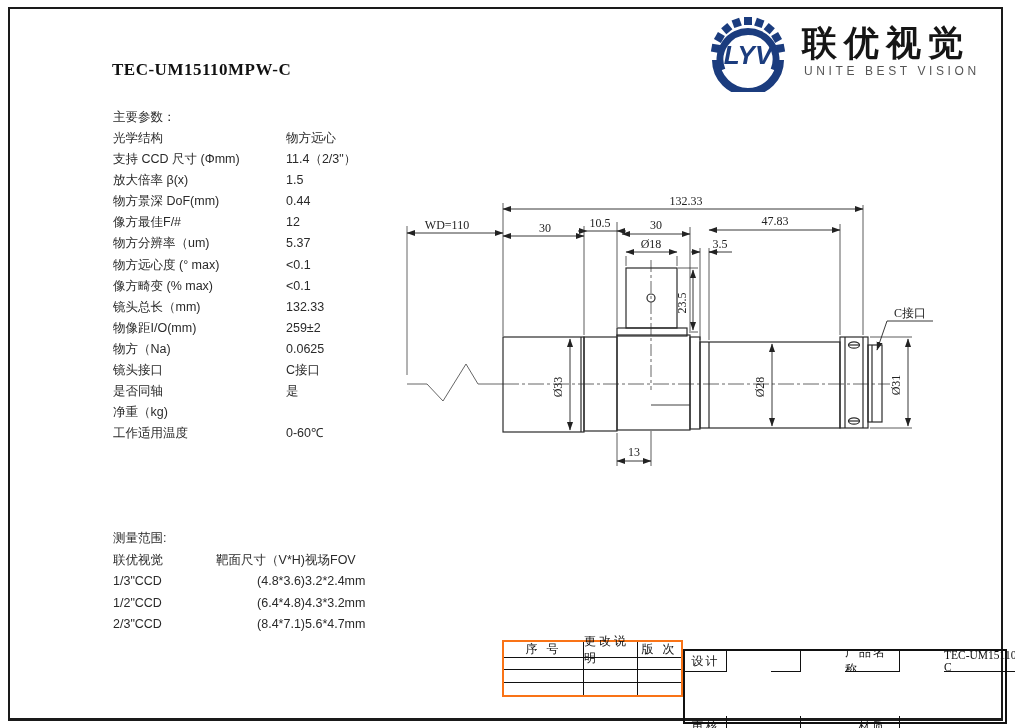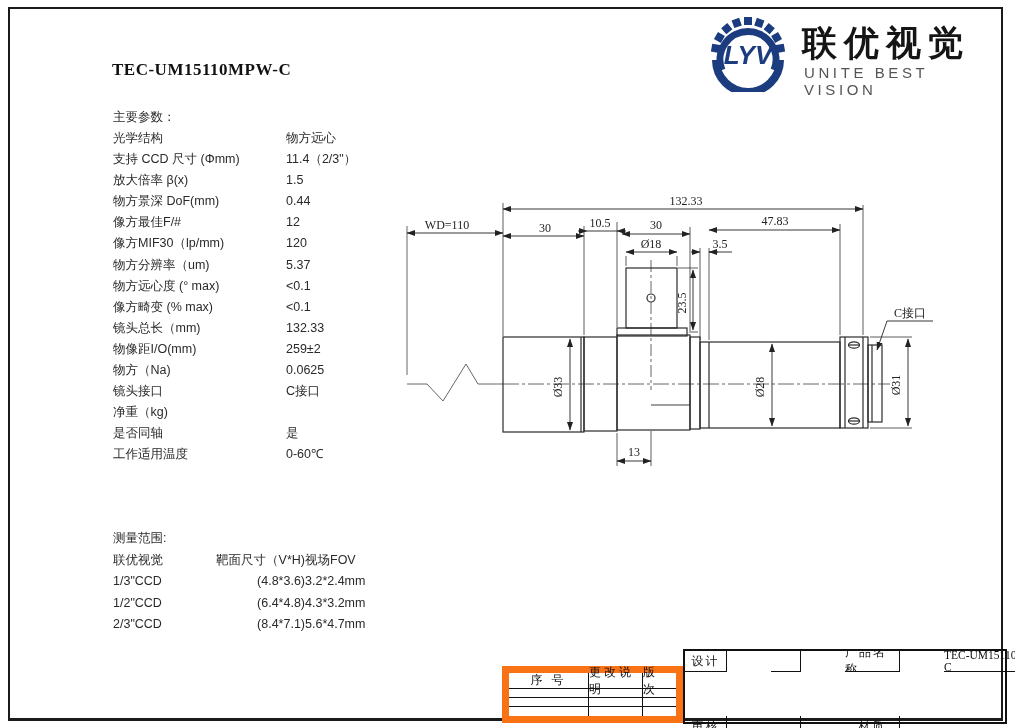--- a/index.html
+++ b/index.html
@@ -3,37 +3,37 @@
 <meta charset="utf-8">
 <style>
   html,body{margin:0;padding:0;background:#fff;}
   body{width:1015px;height:728px;position:relative;font-family:"Liberation Sans",sans-serif;color:#222;overflow:hidden;}
   .frame{position:absolute;left:8px;top:7px;width:995px;height:714px;border:2px solid #1a1a1a;border-bottom-width:3px;box-sizing:border-box;}
   .doc-title{position:absolute;left:112px;top:60px;font-family:"Liberation Serif",serif;font-weight:bold;font-size:17px;letter-spacing:.5px;color:#111;}
   
   .logo{position:absolute;left:706px;top:12px;width:290px;height:80px;}
   .logo-mark{position:absolute;left:0;top:2px;}
   .logo-cn{position:absolute;left:96px;top:8px;font-size:35px;font-weight:900;letter-spacing:7px;color:#151515;font-family:"Liberation Sans",sans-serif;}
-  .logo-en{position:absolute;left:98px;top:52px;font-size:15px;letter-spacing:3.6px;color:#555;}
+  .logo-en{position:absolute;left:98px;top:52px;font-size:12px;letter-spacing:3.6px;color:#555;}
   
   .params{position:absolute;left:113px;top:106px;font-size:12.5px;color:#2a2a2a;}
   .p-heading{height:22px;line-height:22px;}
   .p-row{height:21.1px;line-height:21.1px;display:flex;gap:33px;}
   .p-row .lbl{width:140px;}
   
   .meas{position:absolute;left:113px;top:499px;font-size:12.5px;color:#2a2a2a;}
   .m-heading{height:23px;line-height:23px;margin-top:28px;}
   .m-row{height:21.4px;line-height:21.4px;display:flex;}
   .m-row .c0{width:87px;}
   .m-row .c1{width:105px;text-align:right;}
   
   .drawing{position:absolute;left:395px;top:192px;}
   .drawing text{font-family:"Liberation Serif",serif;font-size:12px;fill:#222;}
   
-  .rev-table{position:absolute;left:502px;top:666px;width:181px;height:57px;border:7px solid #f97316;box-sizing:border-box;display:grid;grid-template-columns:80px 54px 1fr;grid-template-rows:16px 1fr 1fr 1fr;font-family:"Liberation Serif",serif;font-size:12px;color:#111;}
+  .rev-table{position:absolute;left:502px;top:640px;width:181px;height:57px;border:2px solid #f97316;box-sizing:border-box;display:grid;grid-template-columns:80px 54px 1fr;grid-template-rows:16px 1fr 1fr 1fr;font-family:"Liberation Serif",serif;font-size:12px;color:#111;}
   .rev-table>div{border-right:1px solid #111;border-bottom:1px solid #111;display:flex;align-items:center;justify-content:center;letter-spacing:3px;}
   .rev-table>div:nth-child(3n){border-right:none;}
   .rev-table>div:nth-child(n+10){border-bottom:none;}
   
   .title-table{position:absolute;left:683px;top:649px;width:324px;height:75px;border:2px solid #111;box-sizing:border-box;display:grid;grid-template-columns:42px 30px 55px 106px 50px 1fr;grid-auto-rows:1fr;font-family:"Liberation Serif",serif;font-size:12px;color:#111;gap:44px;}
   .title-table>div{border-right:1px solid #111;border-bottom:1px solid #111;display:flex;align-items:center;justify-content:center;letter-spacing:2px;overflow:hidden;}
   .title-table>div.no-r{border-right:none;margin-top:20px;}
   .title-table>div.no-b{border-bottom:none;}
   .title-table>div.val{letter-spacing:0;font-size:11.5px;}
   .title-table>div.span2{grid-column:5/7;}
@@ -82,24 +82,20 @@
     </div>
   <div class="p-row">
       <span class="lbl">物方景深 DoF(mm)</span>
       <span>0.44</span>
     </div>
   <div class="p-row">
       <span class="lbl">像方最佳F/#</span>
       <span>12</span>
     </div>
   <div class="p-row">
-      <span class="lbl">像方MIF30（lp/mm)</span>
-      <span>120</span>
-    </div>
-  <div class="p-row">
       <span class="lbl">物方分辨率（um)</span>
       <span>5.37</span>
     </div>
   <div class="p-row">
       <span class="lbl">物方远心度 (° max)</span>
       <span>&lt;0.1</span>
     </div>
   <div class="p-row">
       <span class="lbl">像方畸变 (% max)</span>
       <span>&lt;0.1</span>
@@ -114,26 +110,26 @@
     </div>
   <div class="p-row">
       <span class="lbl">物方（Na)</span>
       <span>0.0625</span>
     </div>
   <div class="p-row">
       <span class="lbl">镜头接口</span>
       <span>C接口</span>
     </div>
   <div class="p-row">
+      <span class="lbl">是否同轴</span>
+      <span>是</span>
+    </div>
+  <div class="p-row">
       <span class="lbl">净重（kg)</span>
       <span></span>
-    </div>
-  <div class="p-row">
-      <span class="lbl">是否同轴</span>
-      <span>是</span>
     </div>
   <div class="p-row">
       <span class="lbl">工作适用温度</span>
       <span>0-60℃</span>
     </div>
 </div>
 
 <div class="meas">
   <div class="m-heading">测量范围:</div>
   <div class="m-row">

